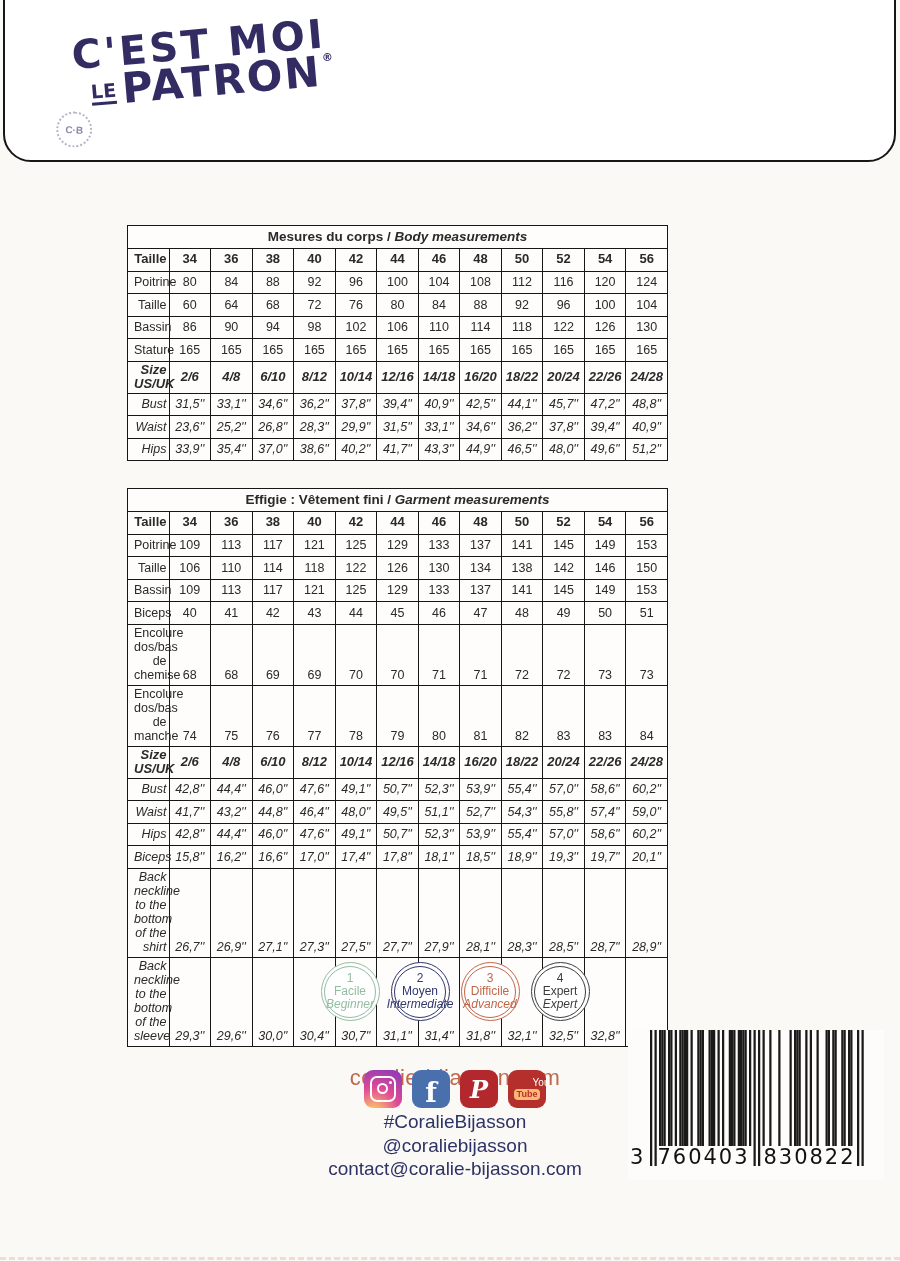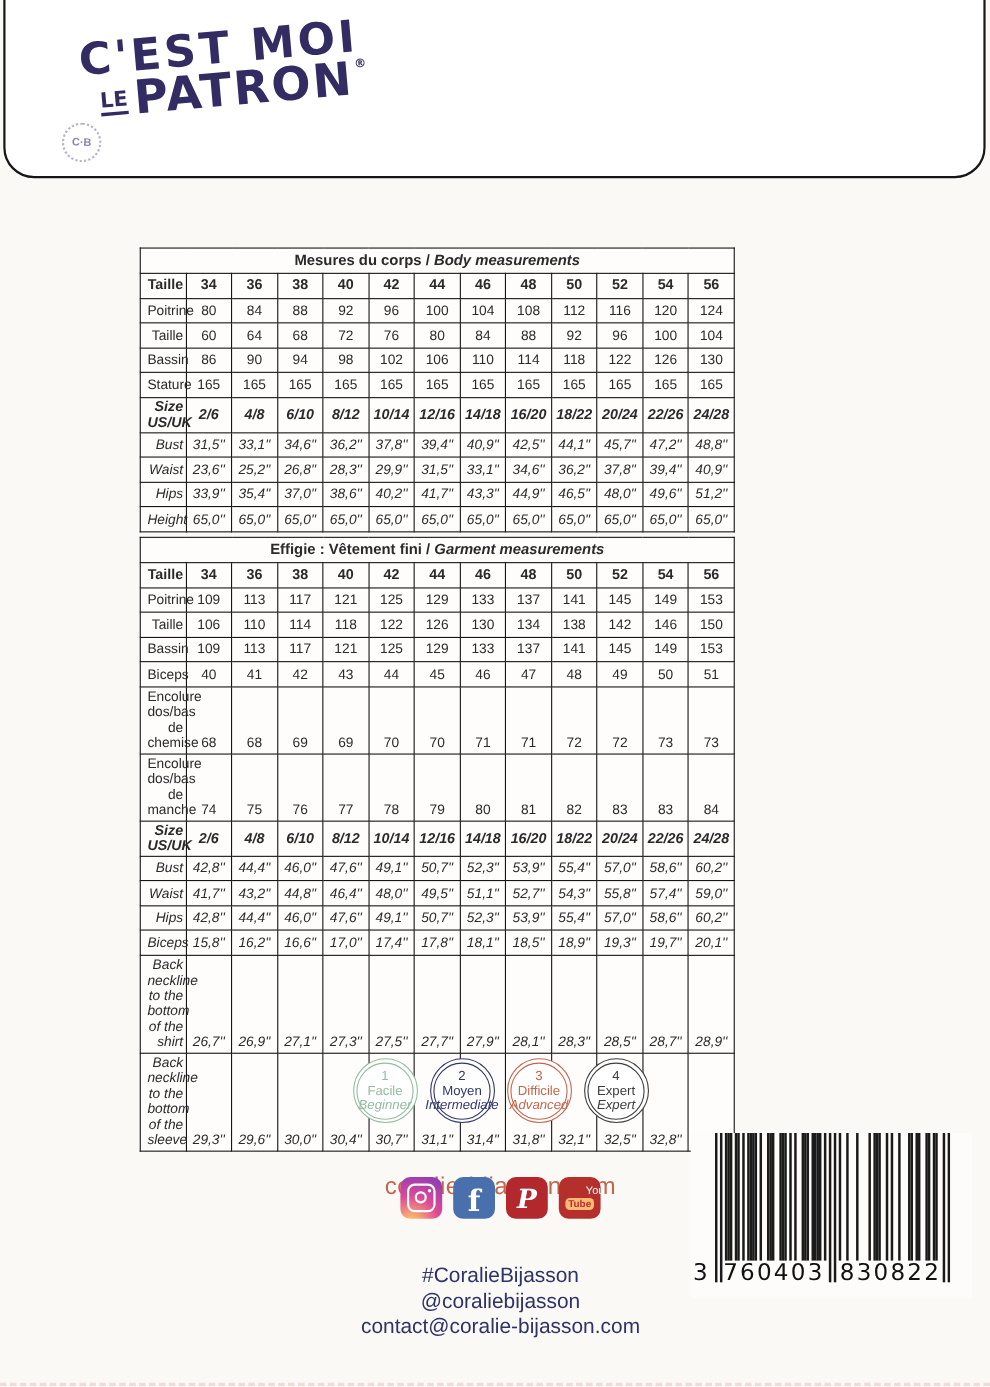--- a/index.html
+++ b/index.html
@@ -55,21 +55,21 @@
   .ig-frame{width:22px;height:22px;border:2.4px solid #fff;border-radius:7px;position:relative;}
   .ig-lens{position:absolute;left:5px;top:5px;width:7px;height:7px;border:2.4px solid #fff;border-radius:50%;}
   .ig-dot{position:absolute;right:2.5px;top:2.5px;width:3px;height:3px;background:#fff;border-radius:50%;}
   .fb{background:#4a6fad;}
   .fb-f{font-family:"DejaVu Serif",serif;font-weight:700;font-size:27px;margin-top:7px;}
   .pin{background:#b3282d;}
   .pin-p{font-family:"DejaVu Serif",serif;font-weight:700;font-size:24px;font-style:italic;}
   .yt{background:#b5302c;flex-direction:column;gap:1px;}
   .yt-you{font-size:10px;font-weight:400;line-height:1;margin-left:28px;}
   .yt-tube{font-size:9px;font-weight:700;background:#fdba74;color:#b5302c;border-radius:4px;padding:1px 3px;line-height:1;}
-  .social-lines{top:1148px;color:#2e3366;font-size:19px;line-height:23.5px;}
+  .social-lines{top:1110px;color:#2e3366;font-size:19px;line-height:23.5px;}
   
   .barcode{position:absolute;left:628px;top:1030px;width:256px;height:150px;background:#fdfcfb;}
   .bars{position:absolute;left:22px;top:0;}
   .bc-d{position:absolute;font-family:"DejaVu Sans",sans-serif;font-size:21px;color:#111;top:115px;letter-spacing:2px;}
   .bc-first{left:2px;}
   .bc-g1{left:28px;width:95px;text-align:center;}
   .bc-g2{left:134px;width:95px;text-align:center;}
   .cutline{position:absolute;bottom:1px;left:0;right:0;border-top:3px dashed #eedcd8;}
 </style>
 </head>
@@ -222,35 +222,20 @@
           <td>37,0''</td>
           <td>38,6''</td>
           <td>40,2''</td>
           <td>41,7''</td>
           <td>43,3''</td>
           <td>44,9''</td>
           <td>46,5''</td>
           <td>48,0''</td>
           <td>49,6''</td>
           <td>51,2''</td>
-        </tr>
-        <tr class="en">
-          <td class="lab">Height</td>
-          <td>65,0''</td>
-          <td>65,0''</td>
-          <td>65,0''</td>
-          <td>65,0''</td>
-          <td>65,0''</td>
-          <td>65,0''</td>
-          <td>65,0''</td>
-          <td>65,0''</td>
-          <td>65,0''</td>
-          <td>65,0''</td>
-          <td>65,0''</td>
-          <td>65,0''</td>
         </tr>
       </tbody>
     </table>
   </div>
 <div class="table-wrap t2">
     <table>
       <tbody>
         <tr>
           <td colspan="13" class="ttl">Effigie : Vêtement fini / <i>Garment measurements</i></td>
         </tr>

